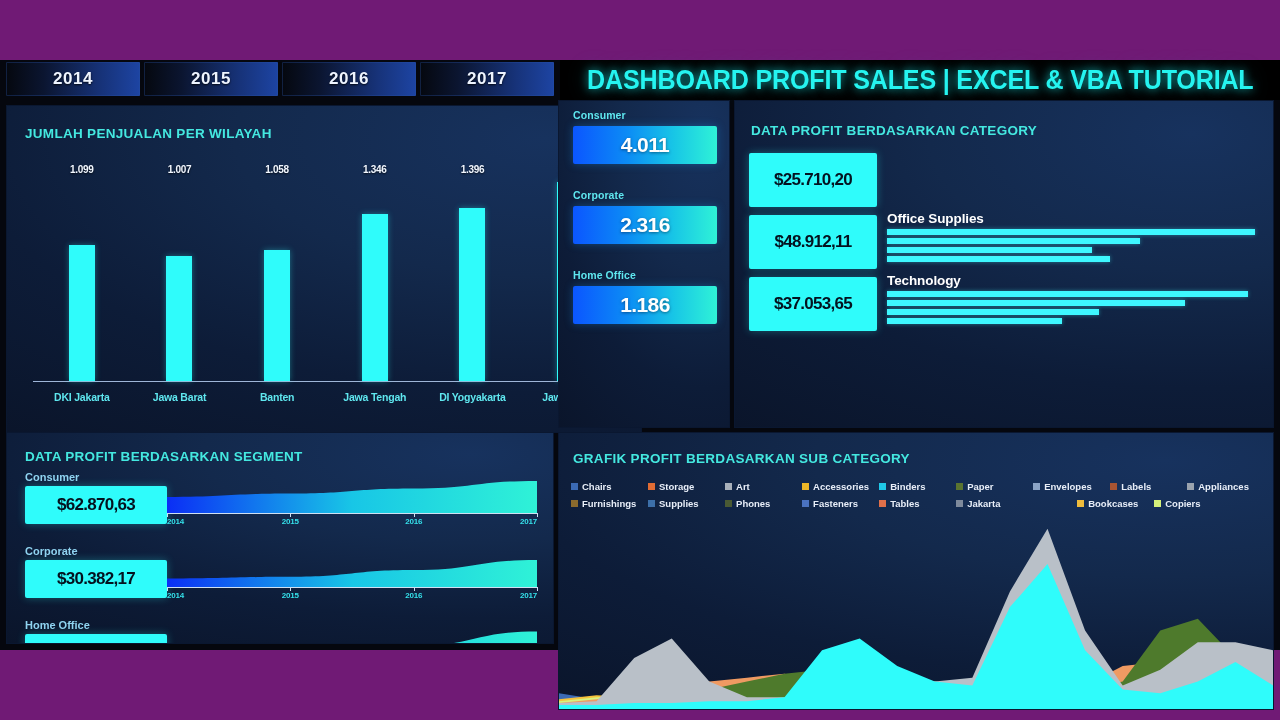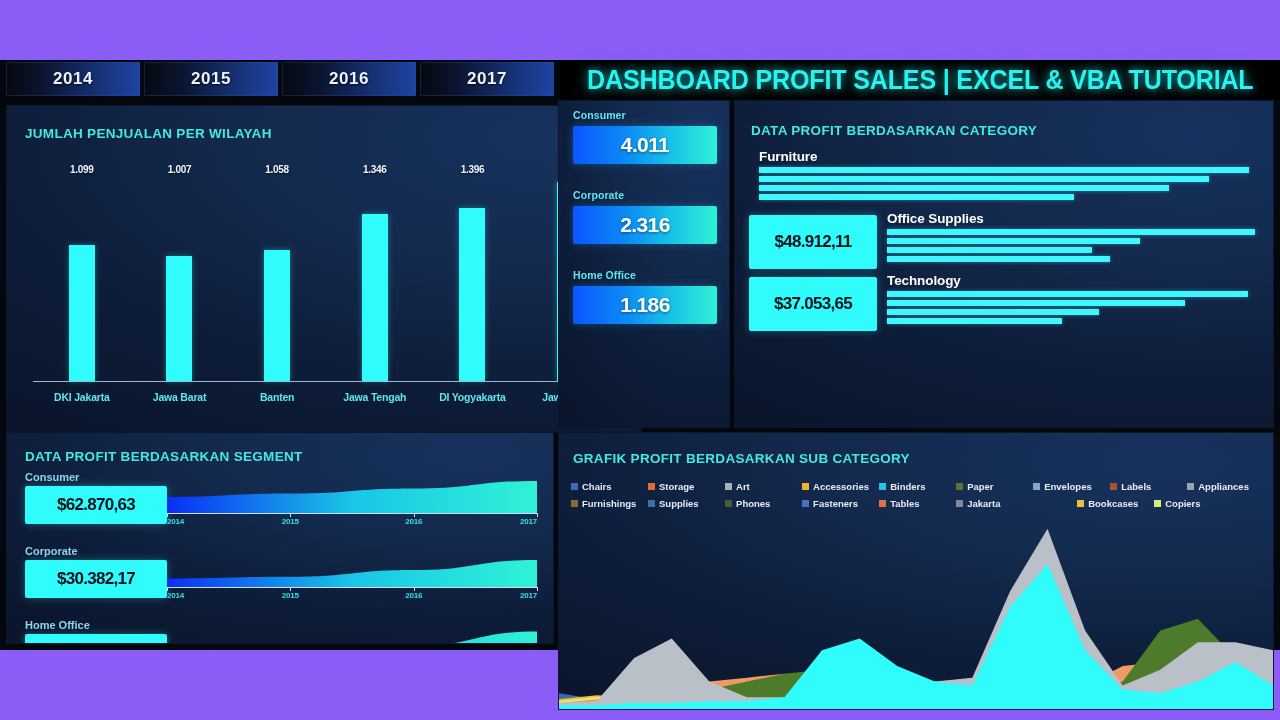--- a/index.html
+++ b/index.html
@@ -1,19 +1,19 @@
 <!DOCTYPE html>
 <html><head>
 <meta charset="utf-8">
 <style>
   html,body{margin:0;padding:0;background:#000;}
   body{width:1280px;height:720px;overflow:hidden;
        font-family:"Liberation Sans",sans-serif;-webkit-font-smoothing:antialiased;}
 
-  #stage{position:relative;width:1280px;height:720px;background:#8b5cf6;}
+  #stage{position:relative;width:1280px;height:720px;background:#701a75;}
 
   
   #dash{position:absolute;left:0;top:60px;width:1280px;height:590px;background:#05070e;}
 
   .panel{position:absolute;background:
         radial-gradient(140% 120% at 85% 10%, #17325e 0%, #13294c 35%, #0d1c38 65%, #0a1429 100%);
         border:1px solid #0a1730;box-sizing:border-box;overflow:hidden;}
   .panel-title{color:#44e8e0;font-size:13.5px;font-weight:700;letter-spacing:.3px;
         font-family:"Liberation Sans",sans-serif;text-transform:uppercase;}
 
@@ -182,28 +182,22 @@
           <div class="kpi-label">Home Office</div>
           <div class="kpi-box">
             <span>1.186</span>
           </div>
         </div>
       </div>
 
     <div class="panel" id="panelC">
       <div class="panel-title">DATA PROFIT BERDASARKAN CATEGORY</div>
     <div class="catgroup" style="top: 48px;">
-          <div class="cat-right">
-            <div class="cat-name">Furniture</div>
-            <div class="cat-bars">
-              <div class="cat-bar" style="width: 98%;"></div>
-              <div class="cat-bar" style="width: 90%;"></div>
-              <div class="cat-bar" style="width: 82%;"></div>
-              <div class="cat-bar" style="width: 63%;"></div>
-            </div>
+          <div class="cat-amount">
+            <span>$25.710,20</span>
           </div>
         </div>
         <div class="catgroup" style="top: 110px;">
           <div class="cat-amount">
             <span>$48.912,11</span>
           </div>
           <div class="cat-right">
             <div class="cat-name">Office Supplies</div>
             <div class="cat-bars">
               <div class="cat-bar" style="width: 99%;"></div>

